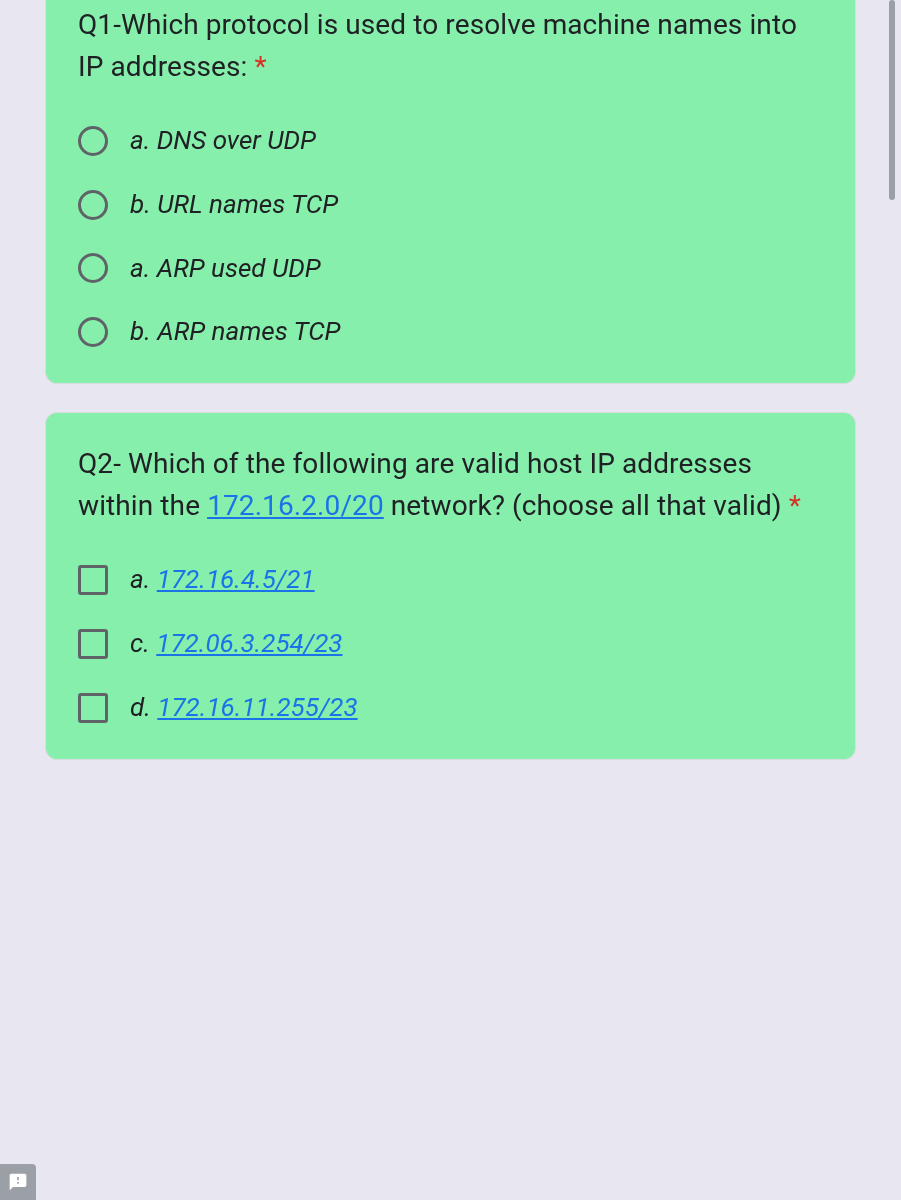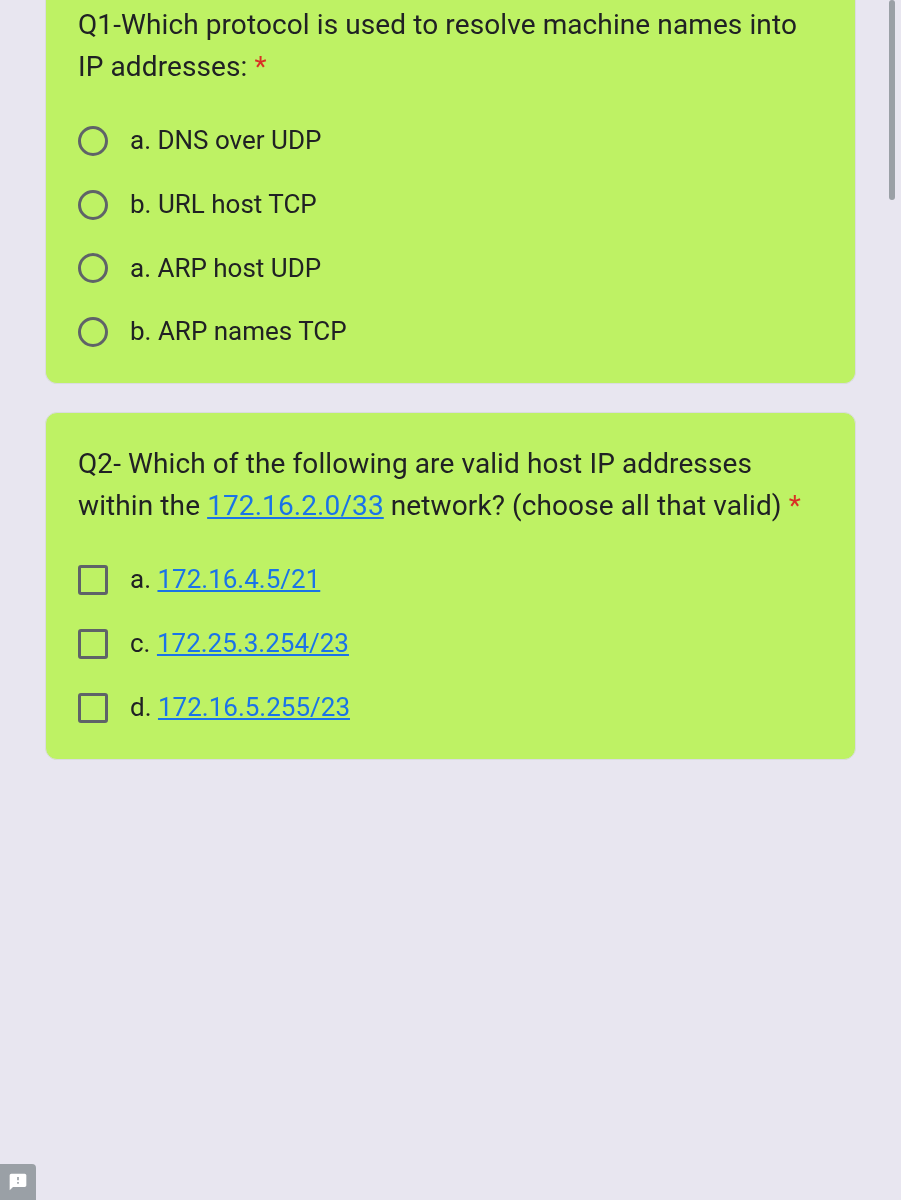--- a/index.html
+++ b/index.html
@@ -8,21 +8,21 @@
     font-family: 'Google Sans', Roboto, Arial, sans-serif;
     width: 901px;
     height: 1200px;
     position: relative;
     overflow: hidden;
   }
   .container {
     padding: 0 45px 0 45px;
   }
   .card {
-    background: #bef264;
+    background: #86efac;
     border-radius: 12px;
     border: 1px solid #dadce0;
     padding: 30px 32px 34px 32px;
     margin-bottom: 28px;
   }
   .card.first {
     border-top-left-radius: 0;
     border-top-right-radius: 0;
     border-top: none;
     padding-top: 4px;
@@ -58,20 +58,21 @@
     height: 30px;
     border: 3px solid #5f6368;
     border-radius: 3px;
     flex-shrink: 0;
     margin-right: 22px;
   }
   .option-label {
     font-size: 26px;
     color: #202124;
     line-height: 1.3;
+    font-style: italic;
   }
   .option-prefix {
     color: #202124;
   }
   .link {
     color: #1a73e8;
     text-decoration: underline;
   }
   .scrollbar {
     position: absolute;
@@ -106,52 +107,52 @@
   <div class="card first">
     <div class="question-title">
       <span>Q1-Which protocol is used to resolve machine names into IP addresses: </span><span class="required">*</span>
     </div>
     <div class="option-row">
       <div class="radio"></div>
       <div class="option-label">a. DNS over UDP</div>
     </div>
     <div class="option-row">
       <div class="radio"></div>
-      <div class="option-label">b. URL host TCP</div>
+      <div class="option-label">b. URL names TCP</div>
     </div>
     <div class="option-row">
       <div class="radio"></div>
-      <div class="option-label">a. ARP host UDP</div>
+      <div class="option-label">a. ARP used UDP</div>
     </div>
     <div class="option-row">
       <div class="radio"></div>
       <div class="option-label">b. ARP names TCP</div>
     </div>
   </div>
 
   <div class="card">
     <div class="question-title">
-      <span>Q2- Which of the following are valid host IP addresses within the </span><span class="link">172.16.2.0/33</span><span> network? (choose all that valid) </span><span class="required">*</span>
+      <span>Q2- Which of the following are valid host IP addresses within the </span><span class="link">172.16.2.0/20</span><span> network? (choose all that valid) </span><span class="required">*</span>
     </div>
     <div class="option-row">
       <div class="checkbox"></div>
       <div class="option-label">
         <span class="option-prefix">a. </span><span class="link">172.16.4.5/21</span>
       </div>
     </div>
     <div class="option-row">
       <div class="checkbox"></div>
       <div class="option-label">
-        <span class="option-prefix">c. </span><span class="link">172.25.3.254/23</span>
+        <span class="option-prefix">c. </span><span class="link">172.06.3.254/23</span>
       </div>
     </div>
     <div class="option-row">
       <div class="checkbox"></div>
       <div class="option-label">
-        <span class="option-prefix">d. </span><span class="link">172.16.5.255/23</span>
+        <span class="option-prefix">d. </span><span class="link">172.16.11.255/23</span>
       </div>
     </div>
   </div>
 
 </div>
 
 <div class="report-chip">
   <svg width="20" height="20" viewBox="0 0 24 24">
       <path d="M20 2H4c-1.1 0-2 .9-2 2v18l4-4h14c1.1 0 2-.9 2-2V4c0-1.1-.9-2-2-2zm-7 12h-2v-2h2v2zm0-4h-2V6h2v4z"></path>
     </svg>

